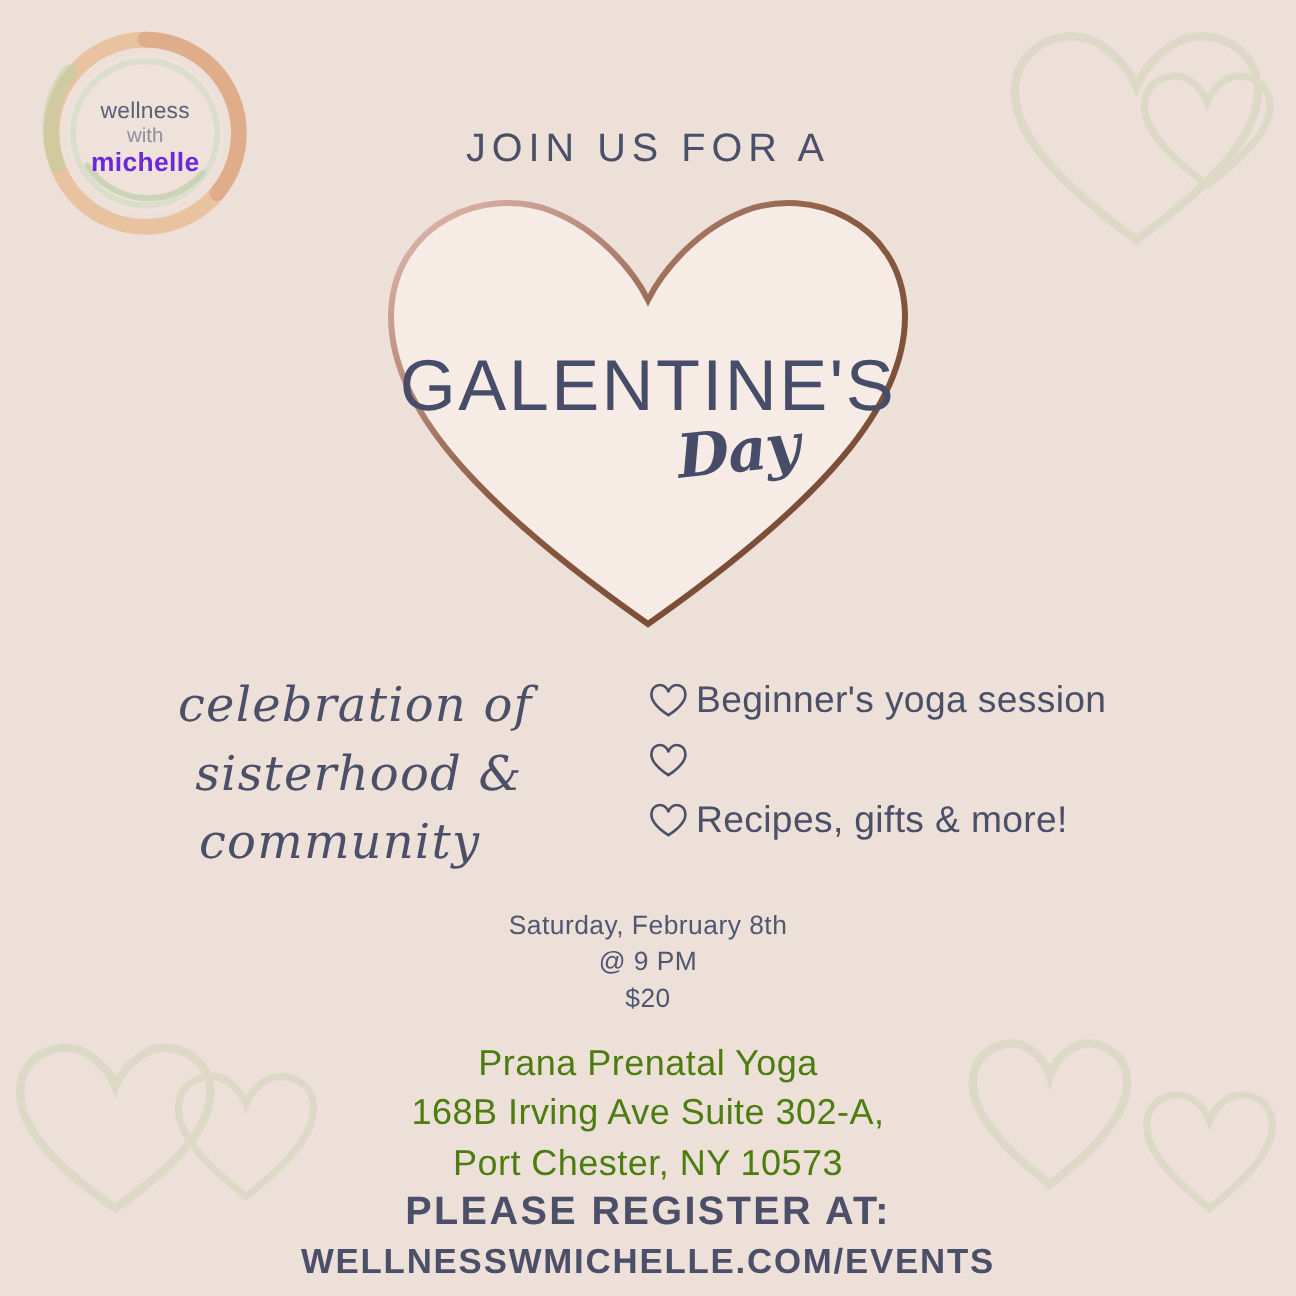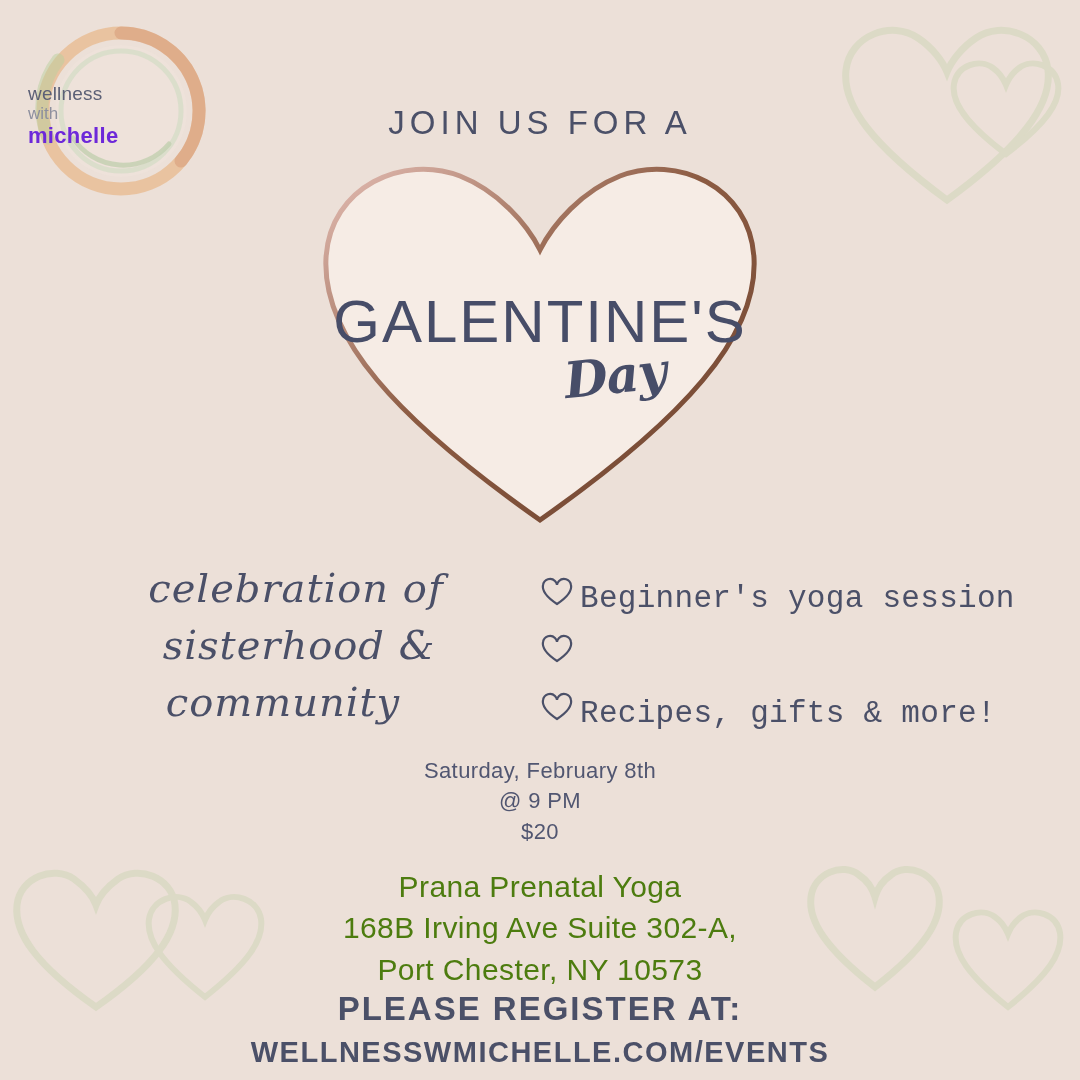--- a/index.html
+++ b/index.html
@@ -42,20 +42,21 @@
   .logo-ring {
     position: absolute;
     inset: 0;
   }
   .logo-text {
     position: absolute;
     left: 0;
     right: 0;
     top: 52%;
     transform: translateY(-50%);
+    text-align: center;
     line-height: 1.05;
   }
   .logo-wellness {
     font-size: 19px;
     color: #5c6076;
     letter-spacing: 0.2px;
     display: block;
   }
   .logo-with {
     font-size: 17px;
@@ -156,22 +157,21 @@
     width: 40px;
     flex: 0 0 40px;
     display: flex;
     align-items: center;
     justify-content: flex-start;
   }
   .bullet-text {
     font-size: 31px;
     color: #4b5068;
     letter-spacing: 0.3px;
-    font-family: Liberation Mono, monospace;
-    margin-top: 16px;
+    font-family: Liberation Sans, sans-serif;
   }
 
   
   .details {
     position: absolute;
     left: 0;
     right: 0;
     top: 756px;
     text-align: center;
     color: #515671;

